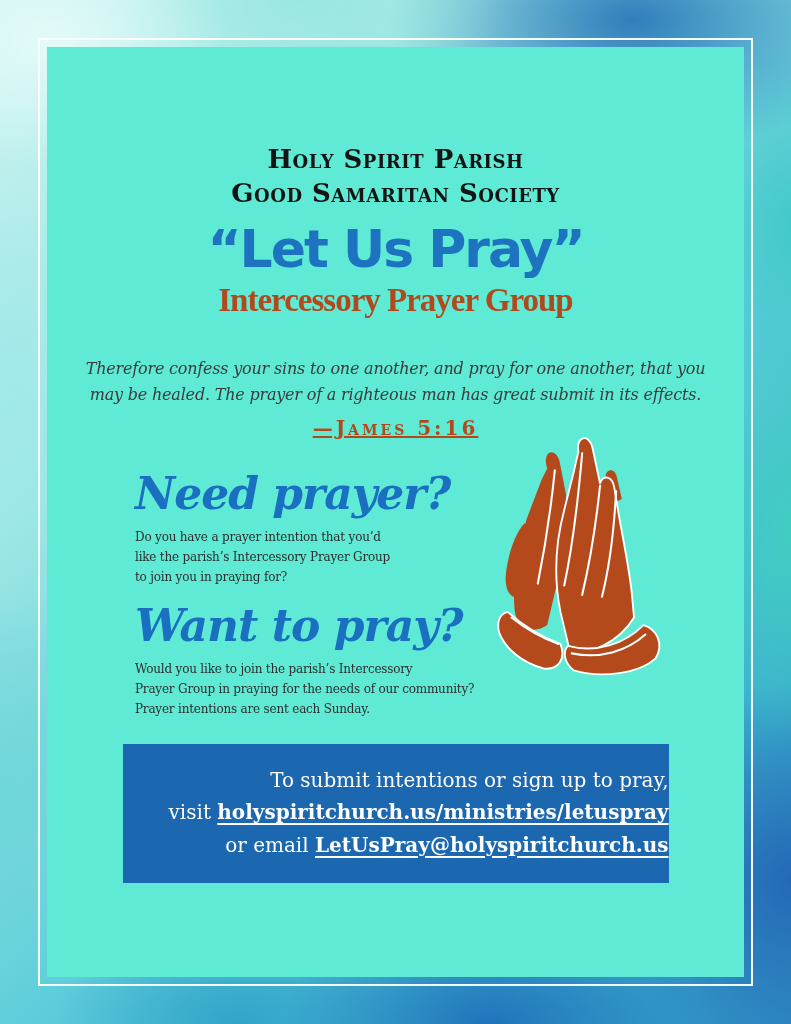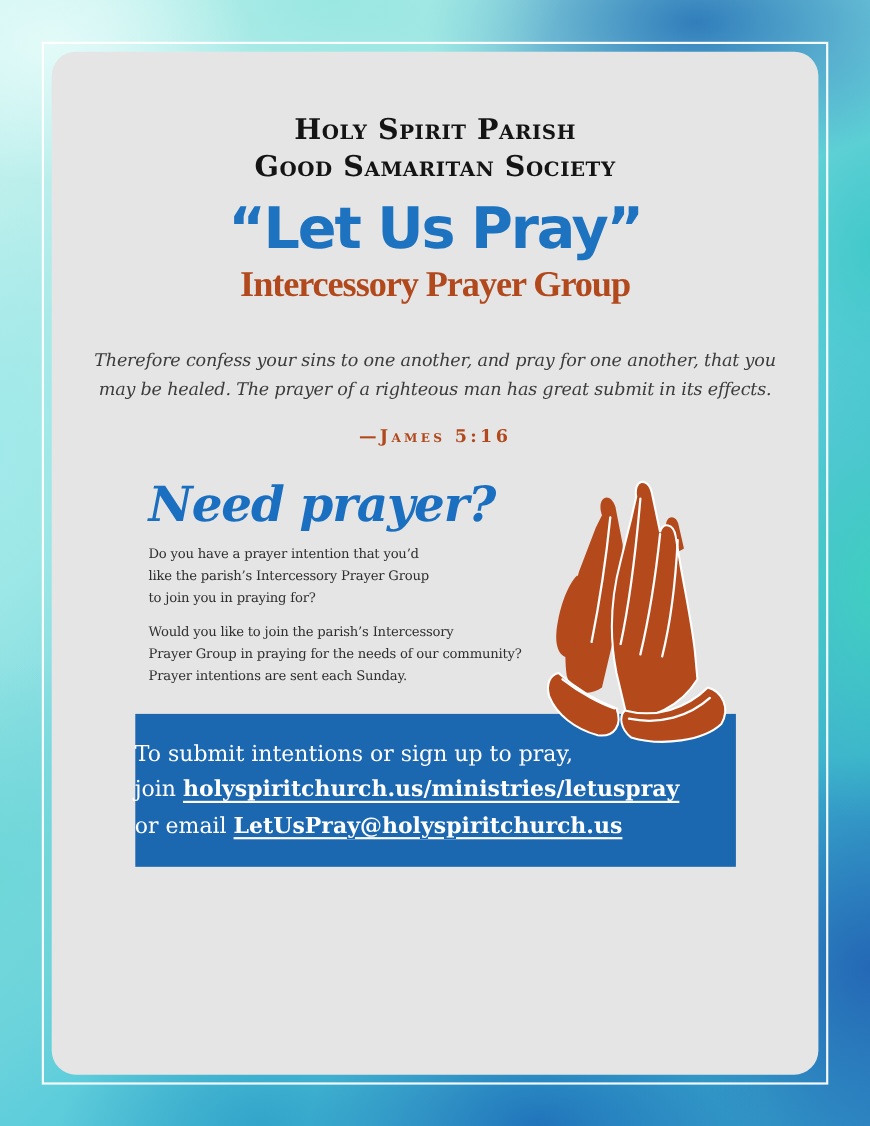--- a/index.html
+++ b/index.html
@@ -22,21 +22,21 @@
       radial-gradient(ellipse 250px 280px at 0% 78%,  rgba(110,214,216,.92), rgba(110,214,216,0) 72%),
       radial-gradient(ellipse 150px 300px at 0% 40%,  rgba(160,233,234,.95), rgba(160,233,234,0) 75%),
       linear-gradient(135deg,#cdf4f1 0%,#9ce6e4 28%,#5ecddb 58%,#3aaccd 82%,#2f8ec4 100%);
   }
   .frame{
     position:absolute;left:38px;top:38px;right:38px;bottom:38px;
     border:2px solid rgba(255,255,255,.95);
   }
   .page{
     position:absolute;left:47px;top:47px;right:47px;bottom:47px;
-    background:#e5e5e5;box-sizing:border-box;padding-top:55px;border-radius:22px;
+    background:#5eead4;box-sizing:border-box;padding-top:96px;
   }
   .org{
     text-align:center;color:#141414;
     font-weight:700;font-size:26px;line-height:1.3;
     font-variant-caps:small-caps;letter-spacing:.5px;
   }
   .title{
     text-align:center;color:#1d73bf;margin-top:10px;
     font-family:"DejaVu Sans",sans-serif;font-weight:800;
     font-size:52px;line-height:1.08;letter-spacing:-2px;
@@ -45,40 +45,41 @@
     text-align:center;color:#b2491d;margin-top:4px;
     font-family:Liberation Serif, serif;font-weight:700;
     font-size:33px;line-height:1.2;letter-spacing:-1px;
   }
   .quote{
     text-align:center;color:#3b3b3b;margin:36px auto 0;width:660px;
     font-style:italic;font-size:16px;line-height:1.6;
     white-space:pre-line;letter-spacing:-.2px;
   }
   .attribution{
-    text-align:center;color:#b2491d;margin-top:20px;
-    font-weight:700;font-size:16px;letter-spacing:3px;
+    text-align:center;color:#b2491d;margin-top:8px;
+    font-weight:700;font-size:20px;letter-spacing:3px;
     font-variant-caps:small-caps;
+    text-decoration:underline;
   }
   .content{margin:26px 0 0 88px;position:relative;}
   .script-heading{
     color:#1a6fc0;font-style:italic;font-weight:700;
     font-size:44px;line-height:1.25;letter-spacing:-1px;
   }
   .body-text{
     color:#2e2e2e;font-size:12px;line-height:1.7;
     white-space:pre-line;margin:6px 0 10px 0;letter-spacing:-.2px;
   }
   .hands{
     position:absolute;left:421px;top:378px;width:200px;height:253px;
     pointer-events:none;
   }
   .cta{
     width:546px;margin:24px auto 16px;background:#1b67b0;
-    color:#ffffff;text-align:left;
+    color:#ffffff;text-align:right;
     font-size:20px;line-height:1.62;padding:20px 0 22px;
   }
   .cta a{
     color:#ffffff;font-weight:700;text-decoration:underline;
     text-underline-offset:4px;cursor:pointer;
   }
 </style>
 </head>
 <body>
 
@@ -97,20 +98,21 @@
 
   <div class="quote">Therefore confess your sins to one another, and pray for one another, that you
 may be healed. The prayer of a righteous man has great submit in its effects.</div>
   <div class="attribution">—James 5:16</div>
 
   <div class="content">
     <div class="script-heading">Need prayer?</div>
     <div class="body-text">Do you have a prayer intention that you’d
 like the parish’s Intercessory Prayer Group
 to join you in praying for?</div>
+    <div class="script-heading">Want to pray?</div>
     <div class="body-text">Would you like to join the parish’s Intercessory
 Prayer Group in praying for the needs of our community?
 Prayer intentions are sent each Sunday.</div>
   </div>
 
   <svg class="hands" viewBox="0 0 212 268" xmlns="http://www.w3.org/2000/svg" aria-hidden="true">
     <g fill="#b4491c">
 
       <path d="M84,46 C78,28 92,22 97,38 L104,74 C104,110 100,146 92,178 L84,212 C70,222 54,216 50,200 C46,172 52,134 62,100 L78,58 Z"></path>
 
@@ -124,20 +126,20 @@
 
       <path stroke="#ffffff" stroke-width="2" d="M106,234 C136,242 166,232 186,212 C200,216 208,232 199,247 C182,263 142,269 112,260 C102,252 100,240 106,234 Z"></path>
     </g>
 
     <path fill="none" stroke="#ffffff" stroke-width="2.2" stroke-linecap="round" d="M121,30 C117,76 111,128 102,170 M140,64 C136,102 130,142 121,180 M157,70 C155,108 151,146 142,182 M92,48 C88,88 82,128 74,168 M46,204 C64,218 84,228 96,232 M110,242 C140,248 168,240 188,222"></path>
   </svg>
 
   <div class="cta">
     <div>To submit intentions or sign up to pray,</div>
     <div>
-      <span>join </span><a>holyspiritchurch.us/ministries/letuspray</a>
+      <span>visit </span><a>holyspiritchurch.us/ministries/letuspray</a>
     </div>
     <div>
       <span>or email </span><a>LetUsPray@holyspiritchurch.us</a>
     </div>
   </div>
 
 </div>
 
 </body></html>

